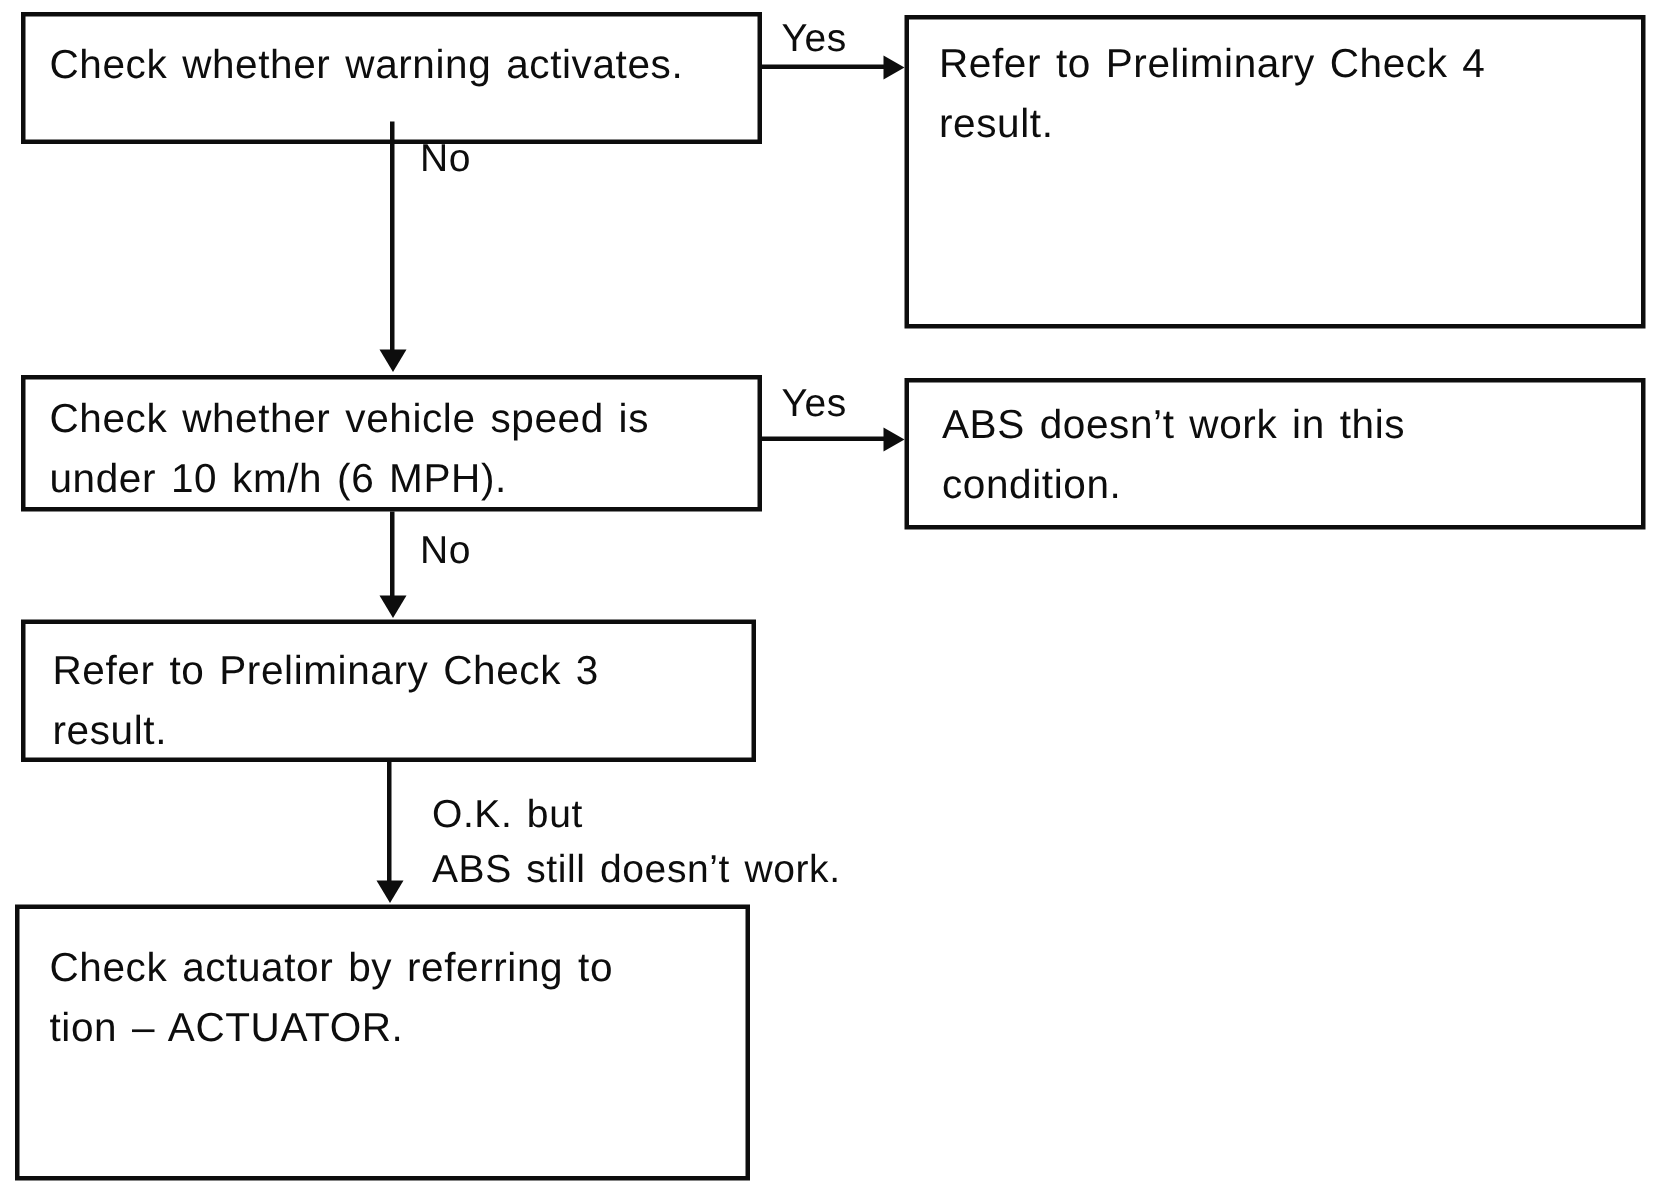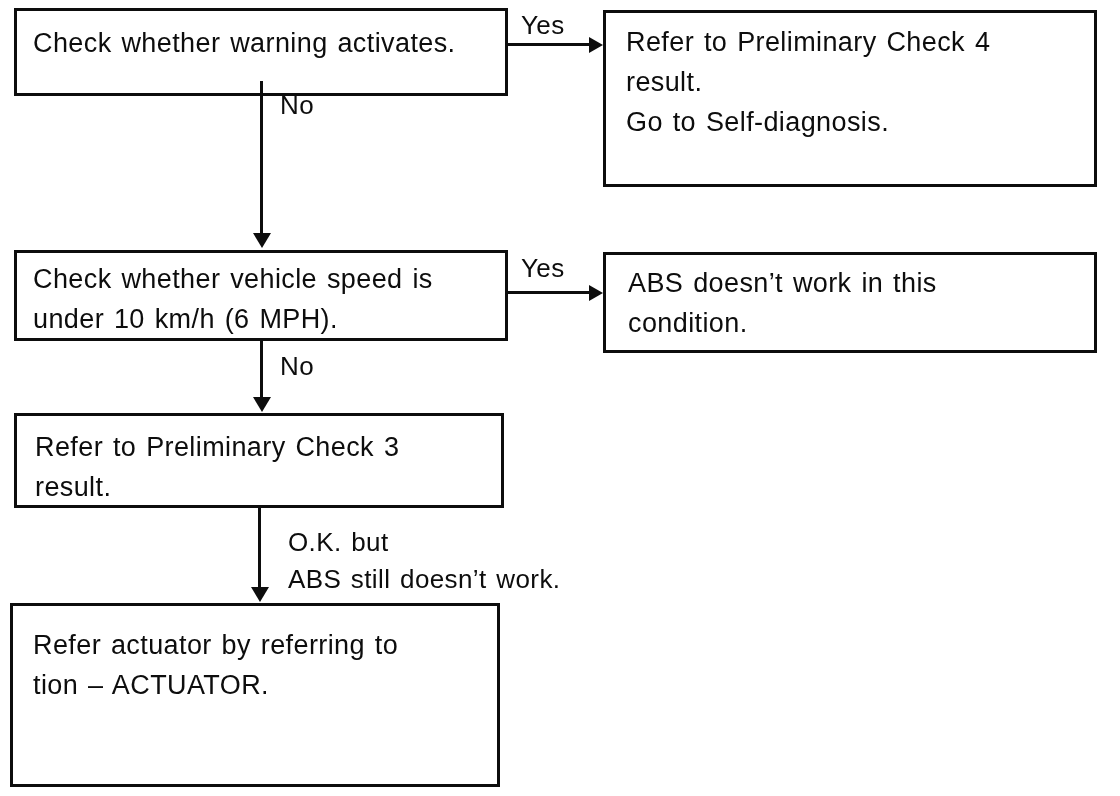--- a/index.html
+++ b/index.html
@@ -22,21 +22,21 @@
     border: 3px solid #0d0d0d;
     background: #ffffff;
     font-size: 27px;
     line-height: 40px;
     letter-spacing: 0.4px;
     word-spacing: 2px;
     white-space: nowrap;
   }
   .node .bl { display: block; }
   #n0 { left: 14px;  top: 8px;   width: 494px; height: 88px;  padding: 12px 14px 0 16px; }
-  #n1 { left: 603px; top: 10px;  width: 494px; height: 177px; padding: 9px 14px 0 20px; }
+  #n1 { left: 603px; top: 10px;  width: 494px; height: 209px; padding: 9px 14px 0 20px; }
   #n2 { left: 14px;  top: 250px; width: 494px; height: 91px;  padding: 6px 18px 0 16px; }
   #n3 { left: 603px; top: 252px; width: 494px; height: 101px;  padding: 8px 14px 0 22px; }
   #n4 { left: 14px;  top: 413px; width: 490px; height: 95px;  padding: 11px 14px 0 18px; }
   #n5 { left: 10px;  top: 603px; width: 490px; height: 184px; padding: 19px 14px 0 20px; }
 
   .vline, .hline {
     position: absolute;
     background: #0d0d0d;
   }
   .vline { width: 3px; }
@@ -96,40 +96,39 @@
 
 <div id="canvas">
 
   <div class="node" id="n0">
     <span class="bl">Check whether warning activates.</span>
   </div>
 
   <div class="node" id="n1">
     <span class="bl">Refer to Preliminary Check 4</span>
     <span class="bl">result.</span>
-    <span class="bl">Go to Self-diagnosis.</span>
   </div>
 
   <div class="node" id="n2">
     <span class="bl">Check whether vehicle speed is</span>
     <span class="bl">under 10 km/h (6 MPH).</span>
   </div>
 
   <div class="node" id="n3">
     <span class="bl">ABS doesn’t work in this</span>
     <span class="bl">condition.</span>
   </div>
 
   <div class="node" id="n4">
     <span class="bl">Refer to Preliminary Check 3</span>
     <span class="bl">result.</span>
   </div>
 
   <div class="node" id="n5">
-    <span class="bl">Refer actuator by referring to</span>
+    <span class="bl">Check actuator by referring to</span>
     <span class="bl">tion – ACTUATOR.</span>
   </div>
 
   <div class="hline" id="e0-line"></div>
   <div class="arr-right" id="e0-arrow"></div>
   <div class="elabel" id="e0-label">Yes</div>
 
   <div class="vline" id="e1-line"></div>
   <div class="arr-down" id="e1-arrow"></div>
   <div class="elabel" id="e1-label">No</div>

